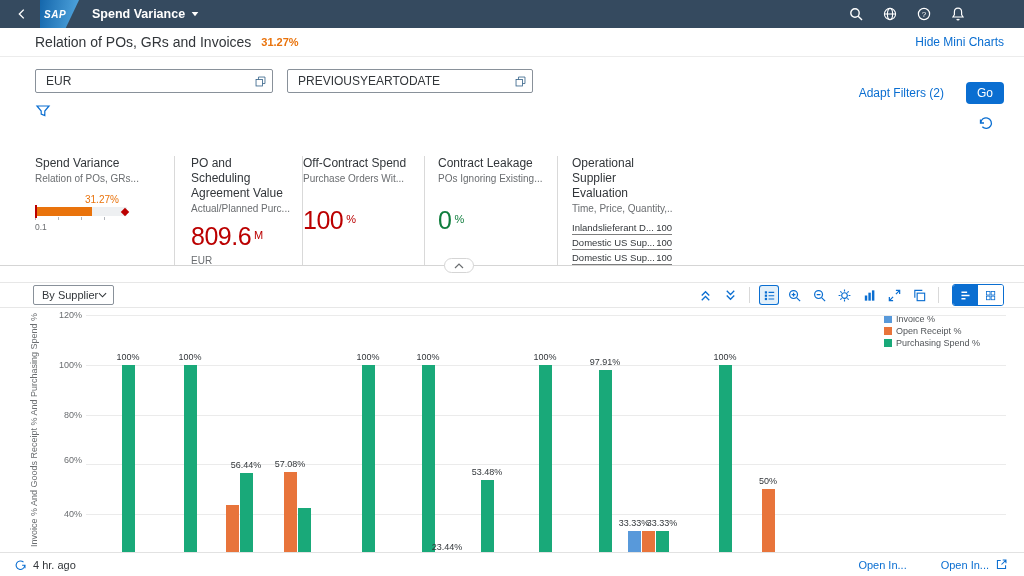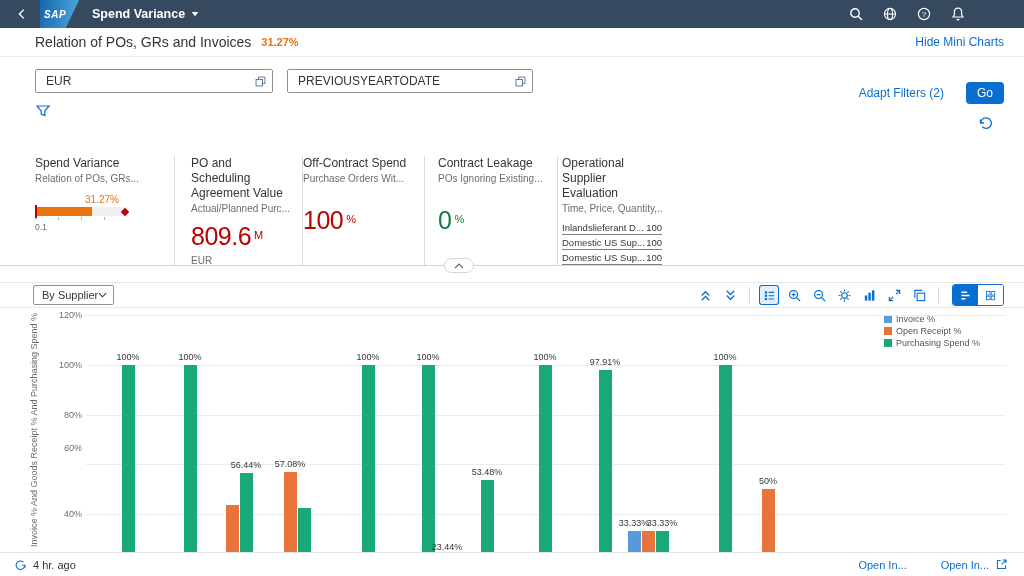--- a/index.html
+++ b/index.html
@@ -43,21 +43,21 @@
   .go-btn { background:#0a6ed1; color:#fff; font-size:12px; border:none; border-radius:4px; padding:4px 11px; cursor:pointer; font-family:inherit; }
   .undo-btn { position:absolute; top:60px; right:28px; width:18px; height:18px; color:#0a6ed1; cursor:pointer; }
 
   
   .kpis { height:120px; border-bottom:1px solid #d5d5d5; display:flex; padding:10px 0 0 35px; position:relative; background:#fff; }
   .kpi-card { cursor:pointer; }
   .kpi-card.hasdiv { border-right:1px solid #d9d9d9; }
   .c1 { width:140px; padding-right:16px; margin-right:16px; }
   .c2 { width:112px; padding-right:12px; }
   .c3 { width:122px; padding-right:12px; margin-right:13px; }
-  .c4 { width:120px; padding-right:12px; margin-right:4px; }
+  .c4 { width:120px; padding-right:12px; margin-right:14px; }
   .c5 { width:100px; }
   .kpi-title { font-size:12px; color:#32363a; line-height:1.25; }
   .kpi-sub { font-size:10px; color:#6a6d70; margin-top:2px; white-space:nowrap; overflow:hidden; }
   .kpi-value { font-size:25px; margin-top:22px; letter-spacing:-0.5px; white-space:nowrap; }
   .kpi-value.short-gap { margin-top:8px; }
   .neg { color:#bb0000; }
   .pos { color:#107e3e; }
   .kpi-unit { font-size:11px; margin-left:3px; vertical-align:6px; }
   .kpi-foot { font-size:10px; color:#6a6d70; margin-top:4px; }
   
@@ -365,21 +365,21 @@
         <span>Purchasing Spend %</span>
       </div>
     </div>
 <div class="gridline" style="top: 7px; left: 86px; width: 920px;"></div>
     <div class="ytick" style="top: 2px;">120%</div>
     <div class="gridline" style="top: 56.75px; left: 86px; width: 920px;"></div>
     <div class="ytick" style="top: 51.75px;">100%</div>
     <div class="gridline" style="top: 106.5px; left: 86px; width: 920px;"></div>
     <div class="ytick" style="top: 101.5px;">80%</div>
     <div class="gridline" style="top: 156.25px; left: 86px; width: 920px;"></div>
-    <div class="ytick" style="top: 135px; font-style: italic;">60%</div>
+    <div class="ytick" style="top: 147px;">60%</div>
     <div class="gridline" style="top: 206px; left: 86px; width: 920px;"></div>
     <div class="ytick" style="top: 201px;">40%</div>
     <div class="bar" title="Purchasing Spend %: 100%" style="left: 121.5px; top: 56.75px; height: 248.75px; background: rgb(25, 169, 121);"></div>
     <div class="bar-label" style="left: 106px; top: 43.75px;">100%</div>
     <div class="bar" title="Purchasing Spend %: 100%" style="left: 183.5px; top: 56.75px; height: 248.75px; background: rgb(25, 169, 121);"></div>
     <div class="bar-label" style="left: 168px; top: 43.75px;">100%</div>
     <div class="bar" title="Goods Receipt %: 43.5%" style="left: 225.5px; top: 197.294px; height: 108.206px; background: rgb(232, 116, 59);"></div>
     <div class="bar" title="Purchasing Spend %: 56.44%" style="left: 239.5px; top: 165.106px; height: 140.394px; background: rgb(25, 169, 121);"></div>
     <div class="bar-label" style="left: 224px; top: 152.106px;">56.44%</div>
     <div class="bar" title="Goods Receipt %: 57.08%" style="left: 283.5px; top: 163.513px; height: 141.986px; background: rgb(232, 116, 59);"></div>

